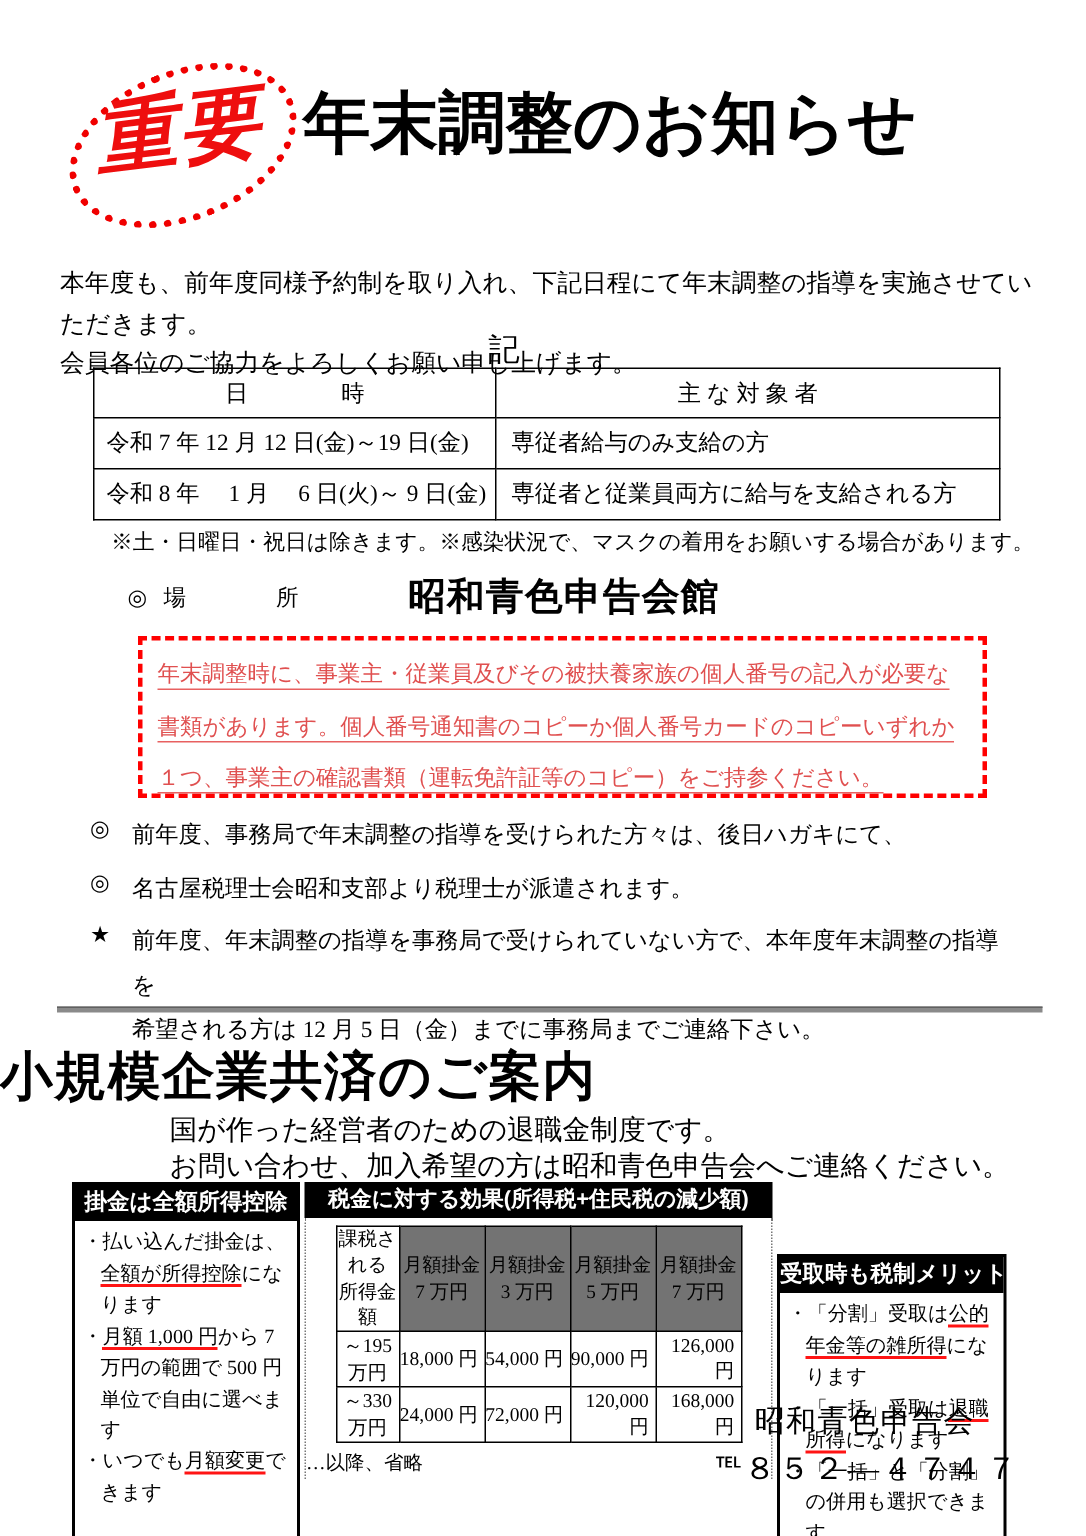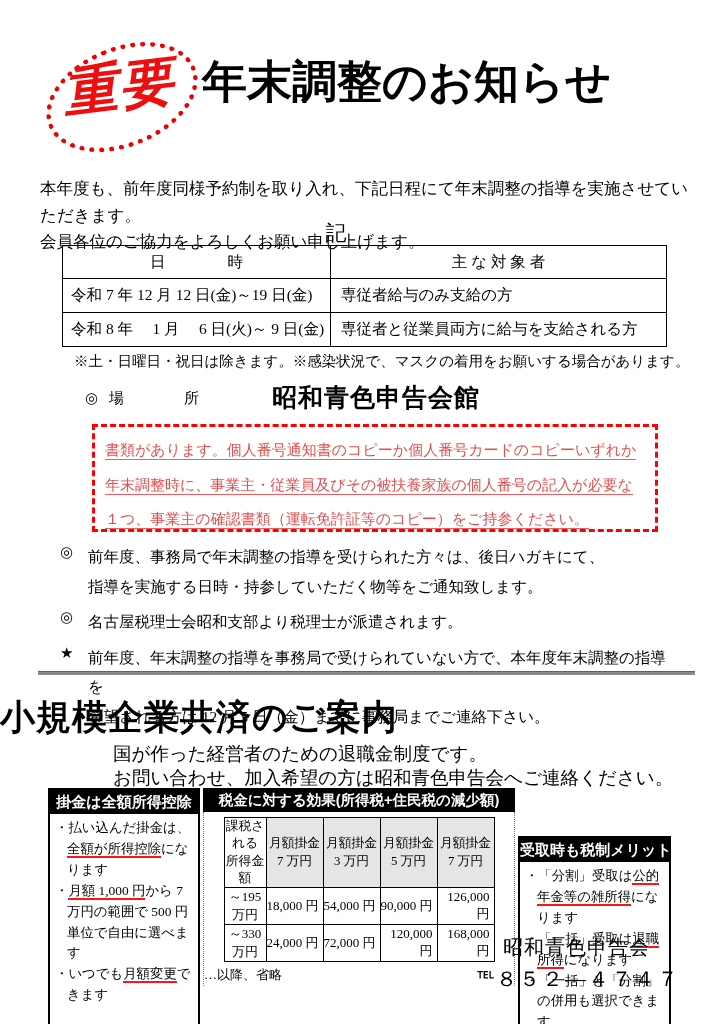--- a/index.html
+++ b/index.html
@@ -88,21 +88,21 @@
   .panel-left  { width:152px; margin-right:3px; }
   .panel-mid   { width:312px; margin-right:3px; border:none; }
   .panel-mid .panel-header { font-size:14.5px; }
   .panel-mid .panel-body { border-left:1px dotted #777; border-right:1px dotted #777; padding:5px 0 2px 0; }
   .panel-right { width:153px;margin-top:48px; }
 
   .tax-table { border-collapse:collapse; margin:0 auto; }
   .tax-table th, .tax-table td { border:1.3px solid #000; font-weight:normal; text-align:center; }
   .tax-table thead th { height:42px; font-size:12.8px; line-height:1.35; }
   .tax-table .corner { background:#fff; width:42px; }
-  .tax-table .amt { background:#e5e5e5; width:57px; }
+  .tax-table .amt { background:#737373; width:57px; }
   .tax-table tbody td { height:27px; font-size:13px; }
   .tax-table tbody td.val { text-align:right; padding-right:4px; font-size:13px; }
   .tax-footnote { text-align:left; font-size:13px; padding-top:4px; }
 
   
   .footer-org { position:absolute; left:503px; top:934px; font-size:20px; letter-spacing:1px; white-space:nowrap; }
   .footer-tel { position:absolute; left:477px; top:964px; font-size:21px; letter-spacing:2px; white-space:nowrap; }
 </style>
 </head>
 <body>
@@ -139,31 +139,30 @@
 </table>
 <div class="table-note">※土・日曜日・祝日は除きます。※感染状況で、マスクの着用をお願いする場合があります。</div>
 
 <div class="place-line">
   <span class="place-marker">◎</span>
   <span class="place-label">場　　　　所</span>
   <span class="place-value">昭和青色申告会館</span>
 </div>
 
 <div class="mynumber-box">
+  <span class="line"><span>年末調整時に、事業主・従業員及びその被扶養家族の個人番号の記入が必要な</span></span>
   <span class="line"><span>書類があります。個人番号通知書のコピーか個人番号カードのコピーいずれか</span></span>
-  <span class="line"><span>年末調整時に、事業主・従業員及びその被扶養家族の個人番号の記入が必要な</span></span>
   <span class="line"><span>１つ、事業主の確認書類（運転免許証等のコピー）をご持参ください。</span></span>
 </div>
 
 <div class="notices">
   <div class="notice">
     <span class="marker">◎</span>
     <div class="ntext">
       <p>前年度、事務局で年末調整の指導を受けられた方々は、後日ハガキにて、</p>
-      <p>指導を実施する日時・持参していただく物等をご通知致します。</p>
     </div>
   </div>
   <div class="notice">
     <span class="marker">◎</span>
     <div class="ntext">
       <p>名古屋税理士会昭和支部より税理士が派遣されます。</p>
 
     </div>
   </div>
   <div class="notice">

